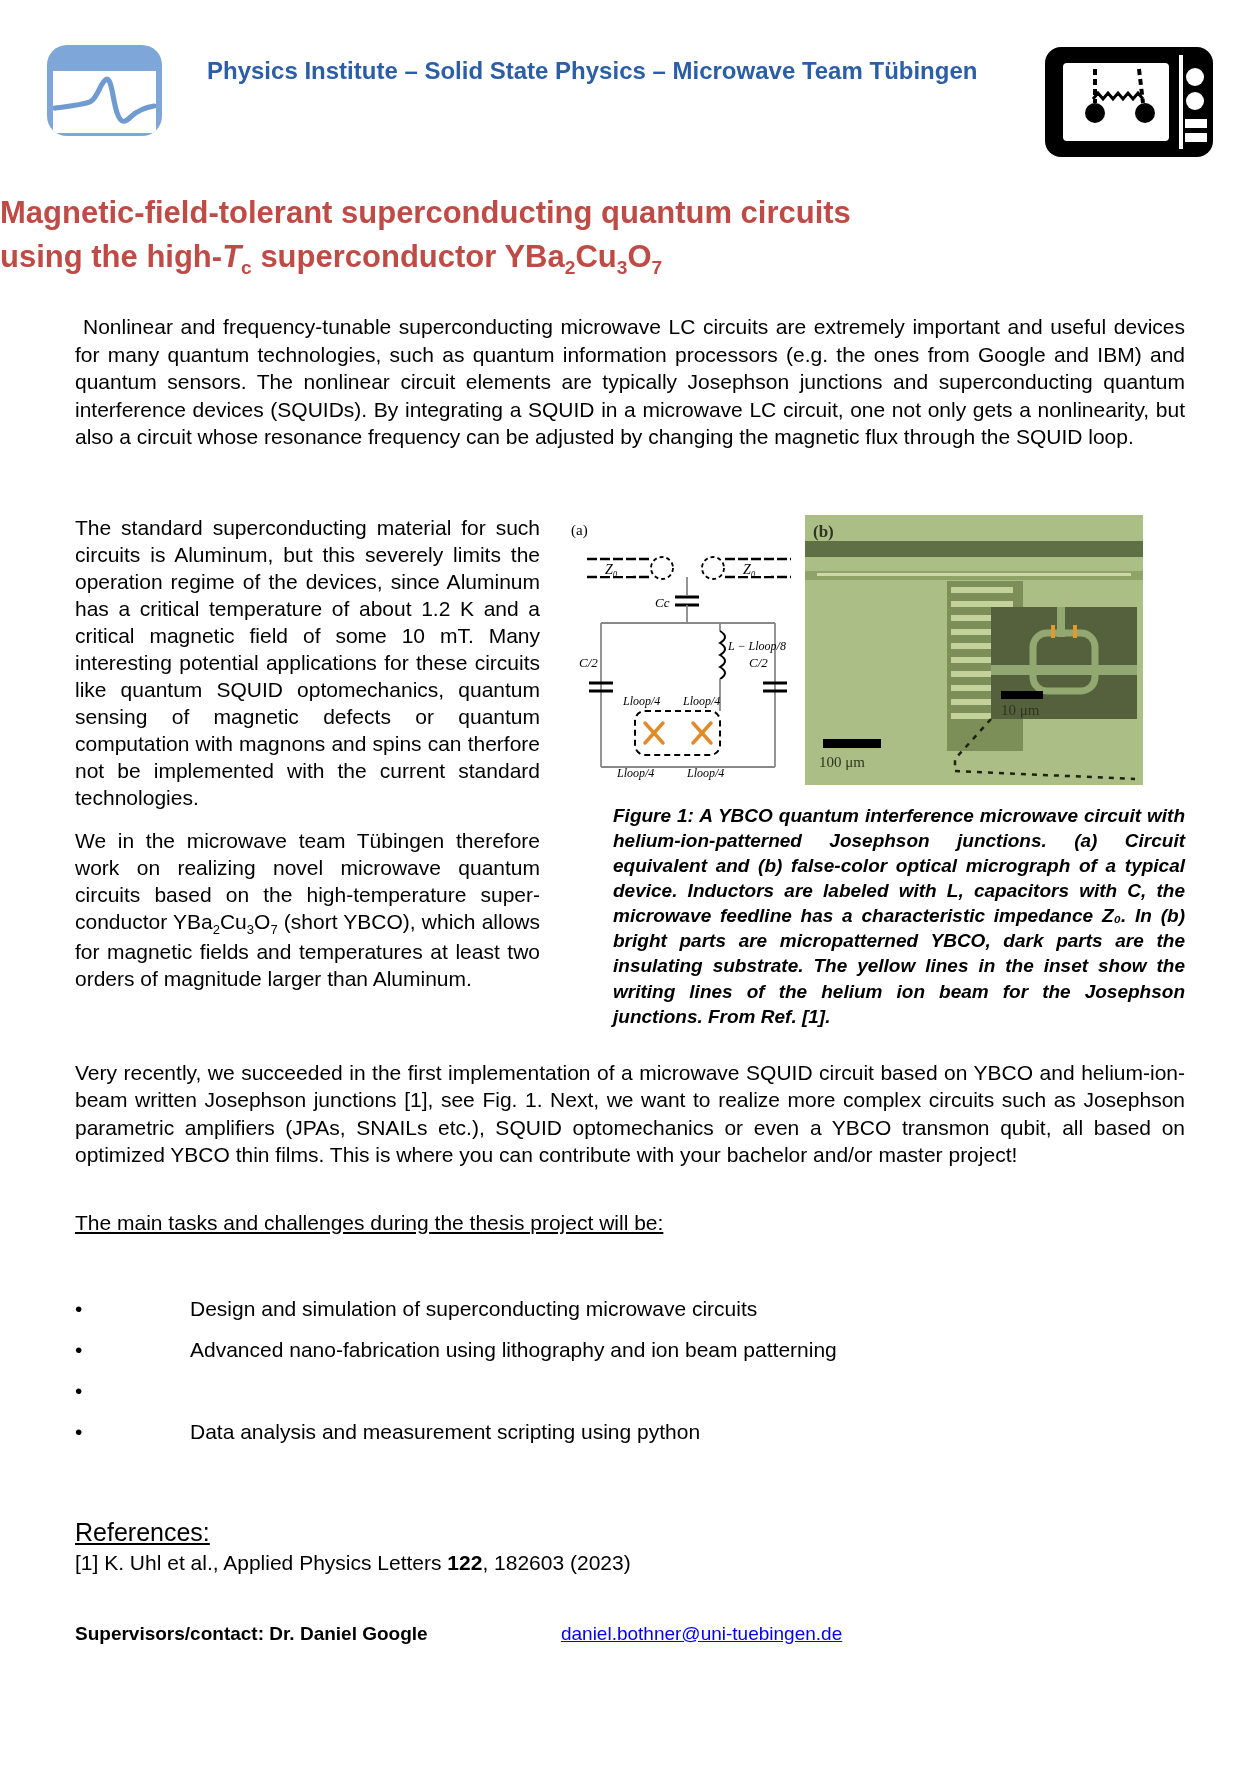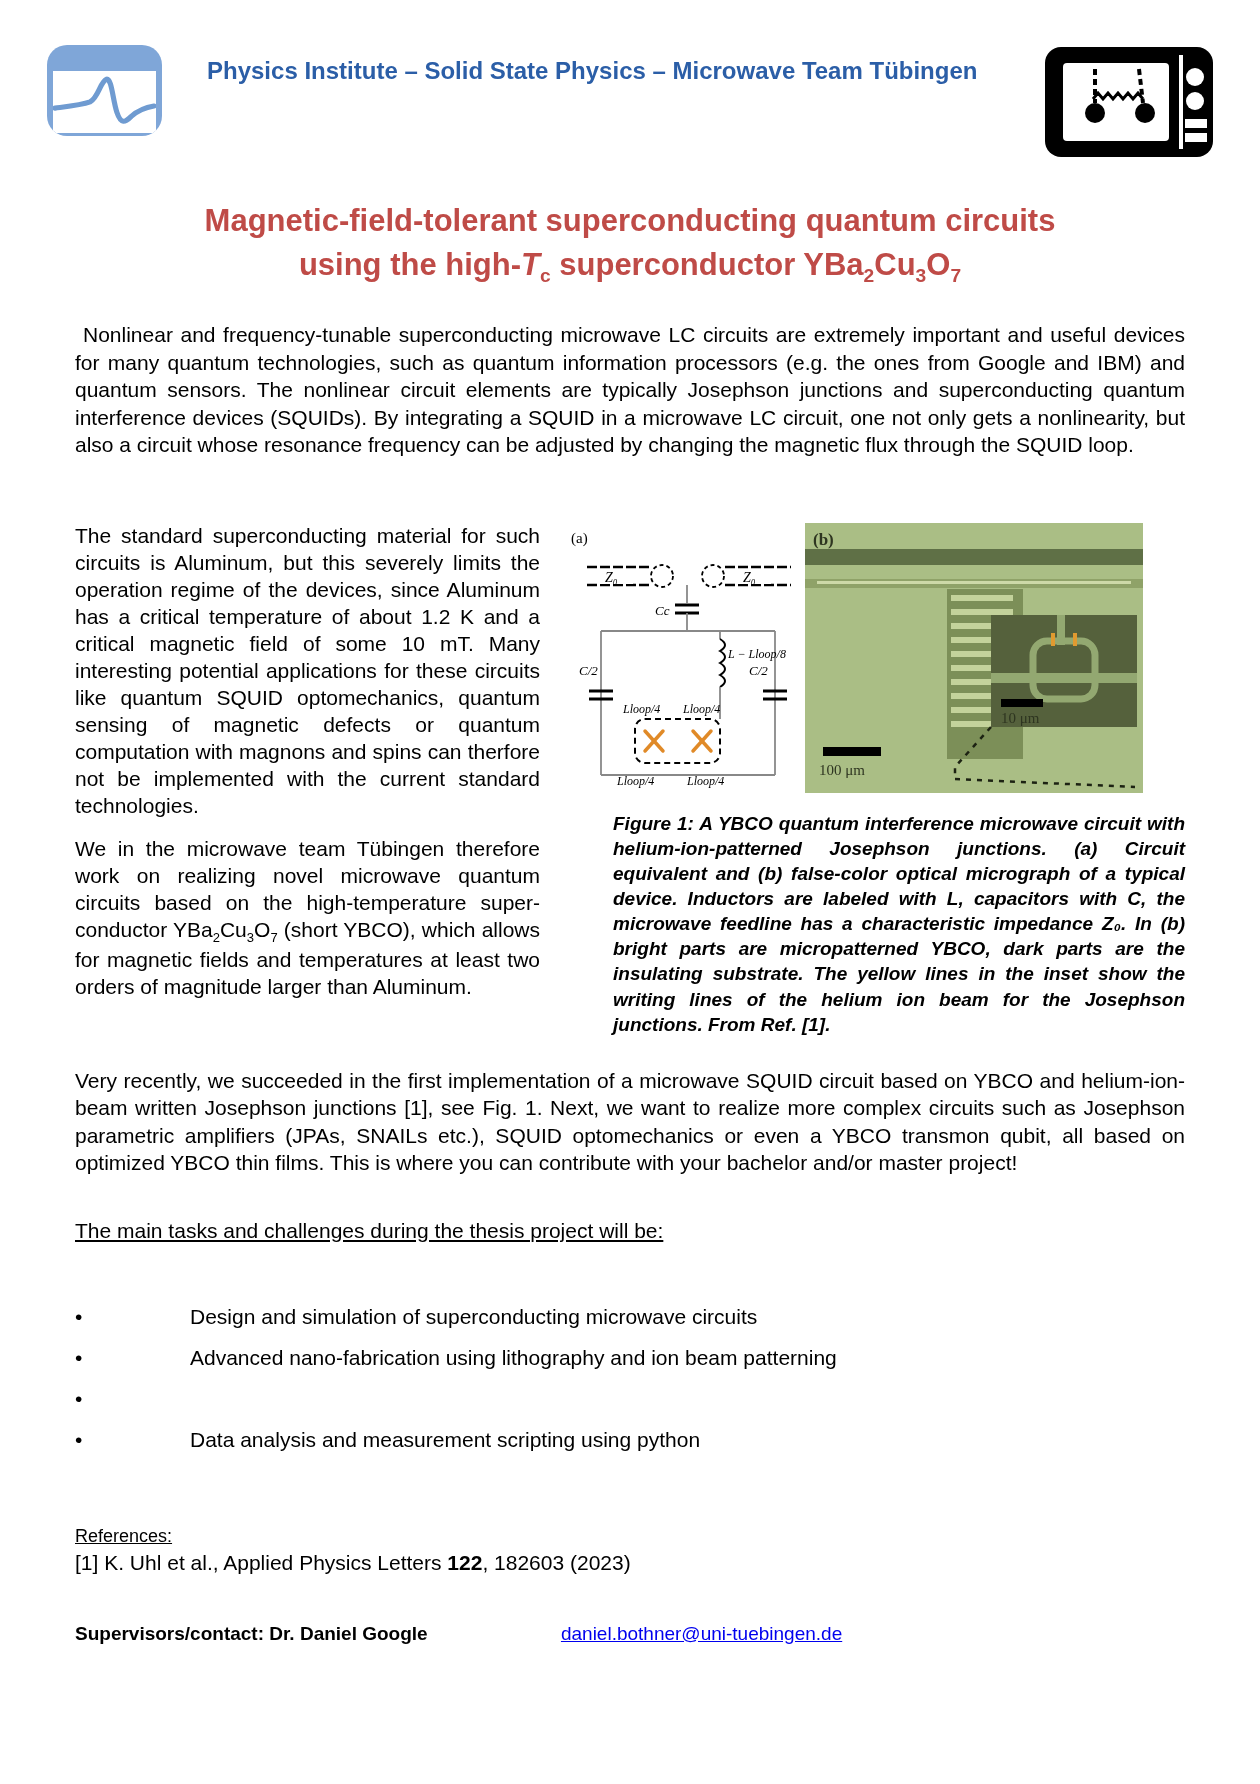--- a/index.html
+++ b/index.html
@@ -22,22 +22,22 @@
   .org-line { color:#2b5ea7; font-weight:bold; font-size:24px; margin-top:12px; }
   .banner {
     display:inline-block; margin-top:14px; margin-left:23px;
     background:#bdd2ea; border:2px solid #8aa9cc;
     box-shadow:6px 6px 0 #9aa5b1;
     padding:8px 30px 10px 18px; font-size:43px; color:#000;
   }
   .mw-icon { flex:none; margin-left:20px; }
   
   .doc-title {
-    text-align:center; color:#bf4b47; font-weight:bold; font-size:31px;
-    line-height:1.42; margin-top:36px;
+    color:#bf4b47; font-weight:bold; font-size:31px;
+    line-height:1.42; margin-top:28px;
   }
   .doc-title i { font-style:italic; }
   .doc-title sub, .chem sub { font-size:62%; }
   
   .content { margin:0 75px; }
   .body-par { font-size:21px; line-height:1.31; text-align:justify; }
   .intro { margin-top:32px; text-indent:8px; }
   .columns { display:flex; margin-top:64px; }
   .col-left { width:465px; flex:none; }
   .col-left p { font-size:21px; line-height:1.285; text-align:justify; }
@@ -49,21 +49,21 @@
     font-size:19px; font-weight:bold; font-style:italic;
     line-height:1.32; text-align:justify;
   }
   .after-fig { margin-top:30px; }
   
   .tasks-heading { margin-top:42px; font-size:21px; text-decoration:underline; }
   .tasks-list { margin-top:62px; list-style:none; }
   .tasks-list li { display:flex; font-size:21px; margin-bottom:17px; }
   .tasks-list .marker { width:115px; flex:none; }
   
-  .refs-heading { margin-top:74px; font-size:18px; text-decoration:underline; }
+  .refs-heading { margin-top:74px; font-size:25px; text-decoration:underline; }
   .ref-entry { font-size:21px; margin-top:4px; }
   .contact-line { margin-top:48px; font-size:19px; }
   .contact-label { font-weight:bold; }
   .contact-name { font-weight:bold; }
   .contact-email { color:#0000ee; text-decoration:underline; margin-left:128px; }
   .b { font-weight:bold; } .i { }
   svg text { font-family:"Liberation Serif", serif; }
 </style>
 </head>
 <body>

